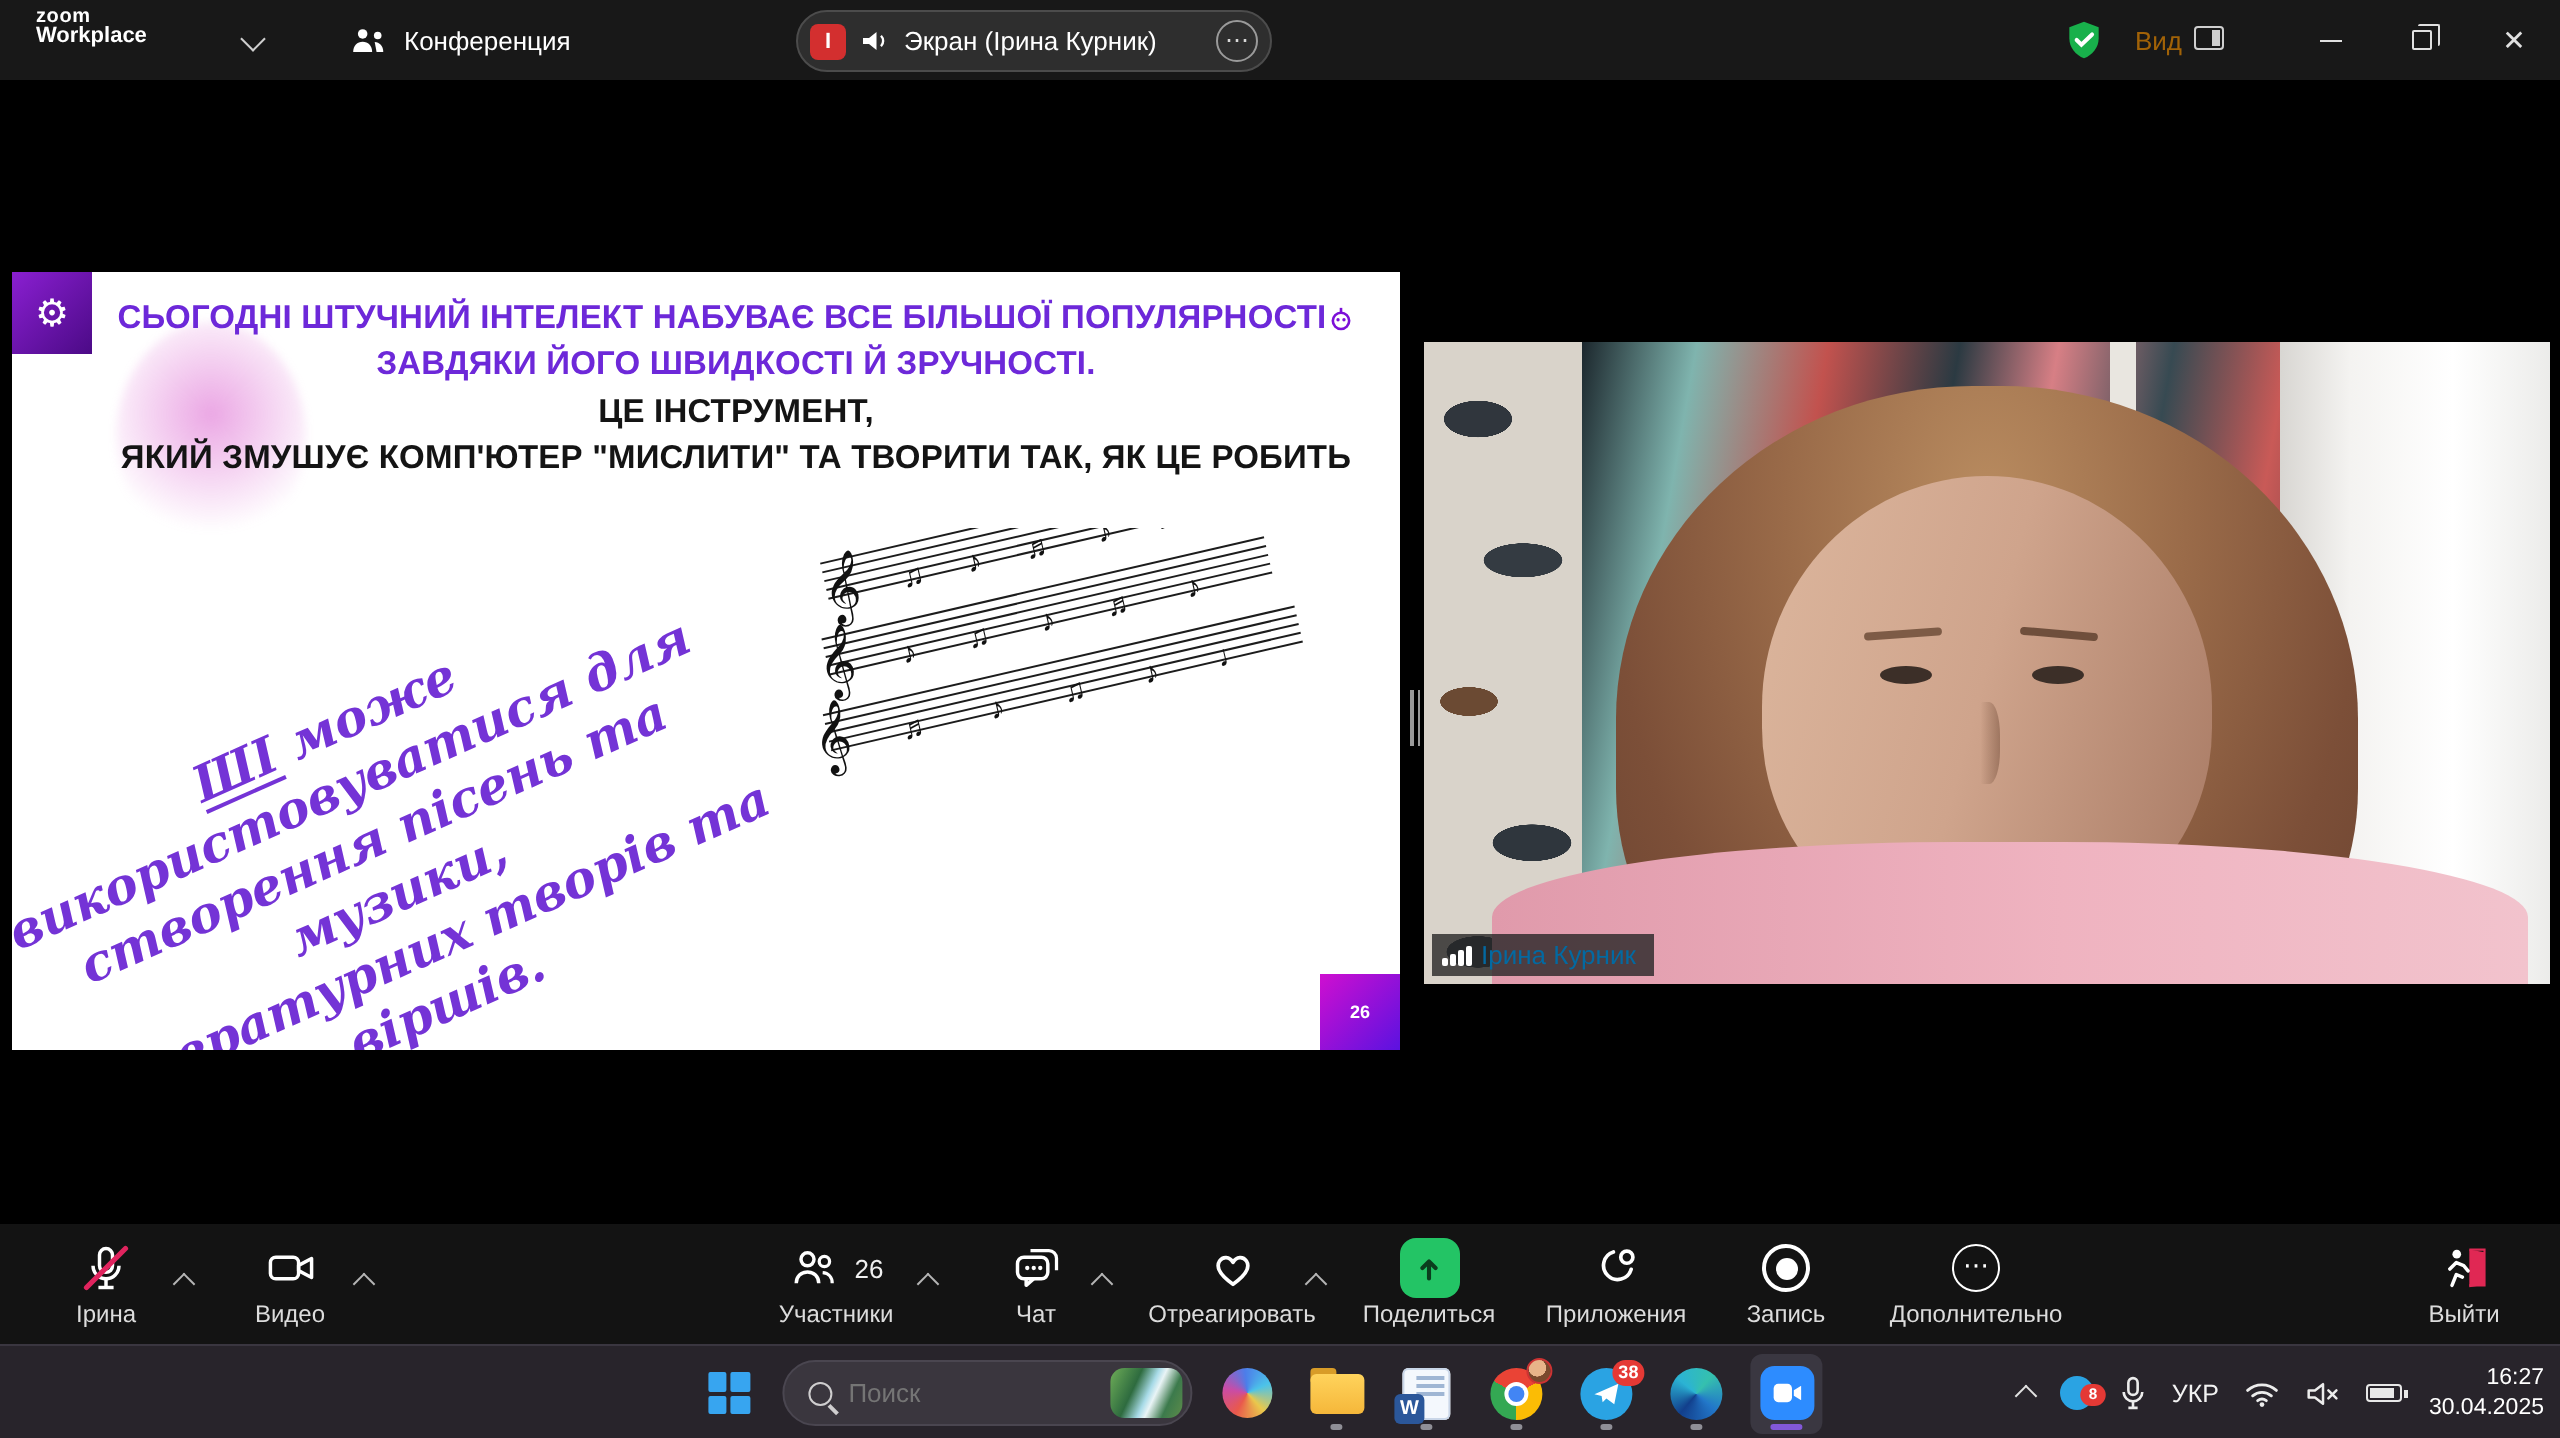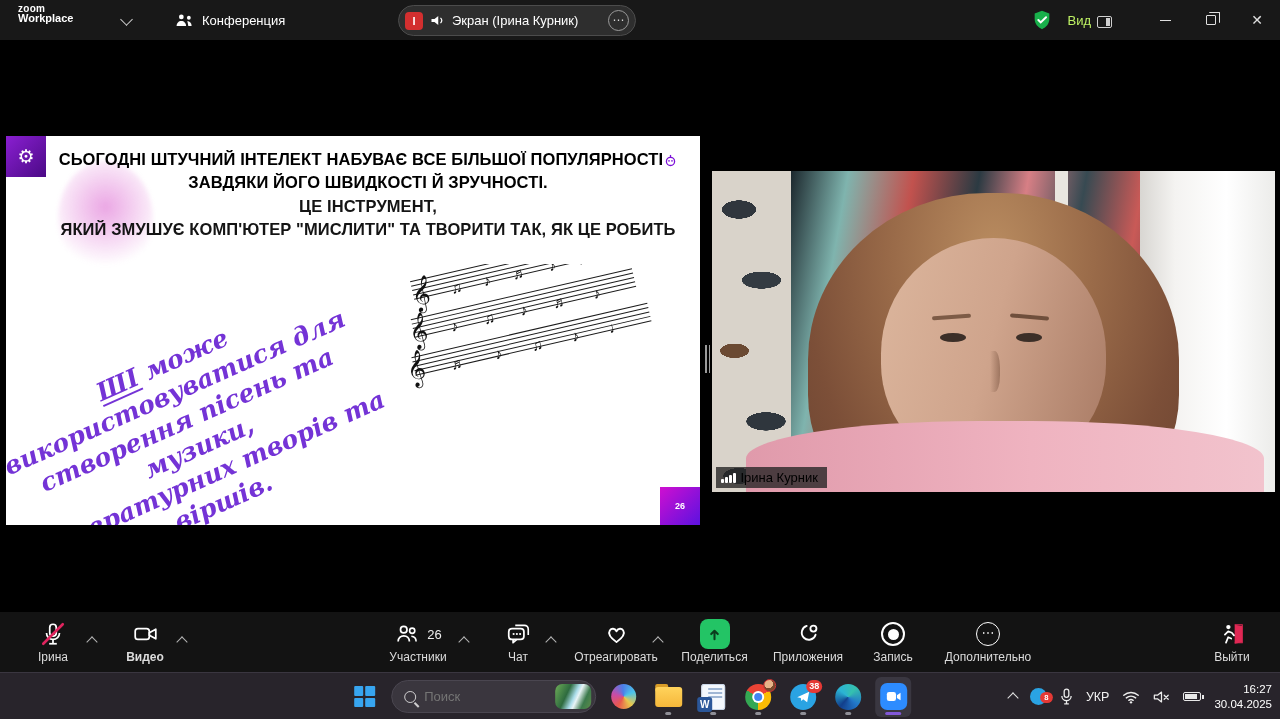--- a/index.html
+++ b/index.html
@@ -18,40 +18,40 @@
      color:#fff; font-size:13px; padding:0 10px; }
   .share-pill { position:absolute; left:398px; top:5px; width:238px; height:31px; border-radius:16px;
      background:#2e2e2e; border:1px solid #4c4c4c; display:flex; align-items:center; gap:7px; padding:0 6px; }
   .share-avatar { width:18px; height:18px; border-radius:4px; background:#d32f2f; color:#fff;
      font-size:11px; font-weight:700; display:flex; align-items:center; justify-content:center; }
   .share-label { color:#fff; font-size:13px; white-space:nowrap; flex:1; }
   .pill-more { width:21px; height:21px; border:1.4px solid #9a9a9a; border-radius:50%; color:#d8d8d8;
      font-size:12px; line-height:18px; text-align:center; }
   .tb-right { position:absolute; right:0; top:0; height:40px; display:flex; align-items:center; }
   .shield { margin-right:14px; }
-  .view-btn { display:flex; align-items:flex-end; gap:6px; color:#bef264; font-size:13px; margin-right:30px; }
+  .view-btn { display:flex; align-items:flex-start; gap:6px; color:#a16207; font-size:13px; margin-right:30px; }
   .view-glyph { width:15px; height:12px; border:1.4px solid #cfcfcf; border-radius:2px; position:relative; }
   .view-glyph::after { content:""; position:absolute; right:1px; top:1px; bottom:1px; width:4px; background:#cfcfcf; }
   .winbtn { width:46px; height:40px; display:flex; align-items:center; justify-content:center; color:#e0e0e0; }
   .min-glyph { width:11px; height:0; border-top:1.4px solid #e0e0e0; }
   .max-glyph { width:10px; height:10px; border:1.3px solid #e0e0e0; border-radius:1px; position:relative; }
   .max-glyph::before { content:""; position:absolute; left:2px; top:-4px; width:10px; height:10px;
      border:1.3px solid #e0e0e0; border-left:none; border-bottom:none; border-radius:1px; }
   .close-glyph { font-size:14px; }
 
   
   .slide { position:absolute; left:6px; top:136px; width:694px; height:389px; background:#fff; overflow:hidden; }
   .slide-logo { position:absolute; left:0; top:0; width:40px; height:41px;
      background:linear-gradient(135deg,#8a1fd1,#4b0a86); display:flex; align-items:center; justify-content:center;
      color:#fff; font-size:19px; }
   .pink-blob { position:absolute; left:52px; top:25px; width:95px; height:115px; border-radius:50%;
      background:radial-gradient(circle at 50% 40%, rgba(224,120,214,.65), rgba(224,120,214,0) 70%); filter:blur(2px); }
   .slide-text { position:absolute; left:40px; right:10px; top:12px; text-align:center; font-weight:700;
      line-height:1.42; letter-spacing:.1px; }
-  .t-purple { color:#000000; font-size:16.5px; }
+  .t-purple { color:#6d28d9; font-size:16.5px; }
   .t-black  { color:#141414; font-size:16.5px; }
   .robot-ic { display:inline-block; vertical-align:-2px; margin-left:1px; }
   .handwriting { position:absolute; left:-28px; top:208px; width:430px; transform:rotate(-24deg);
      color:#7433d6; font-family:"DejaVu Serif", serif; font-style:italic; font-weight:700;
      font-size:25px; line-height:1.2; text-align:center; }
   .hw-underline { text-decoration:underline; text-decoration-thickness:2px; text-underline-offset:4px; }
   .music { position:absolute; left:398px; top:128px; }
   .page-square { position:absolute; left:654px; top:351px; width:40px; height:38px;
      background:linear-gradient(135deg,#cf0fd0,#5b12e0); display:flex; align-items:center; justify-content:center;
      color:#fff; font-size:9px; font-weight:700; }
@@ -81,21 +81,21 @@
      background:linear-gradient(105deg,#dcb69d 0%,#cfa48c 48%,#a87a64 100%); }
   .v-brow-l { position:absolute; left:39%; top:45%; width:7%; height:4px; border-radius:3px; background:#7d5b46; transform:rotate(-4deg); }
   .v-brow-r { position:absolute; left:53%; top:45%; width:7%; height:4px; border-radius:3px; background:#6f4f3c; transform:rotate(5deg); }
   .v-eye-l { position:absolute; left:40.5%; top:50.5%; width:4.6%; height:9px; border-radius:50%; background:#3c2f28; }
   .v-eye-r { position:absolute; left:54%; top:50.5%; width:4.6%; height:9px; border-radius:50%; background:#3c2f28; }
   .v-nose { position:absolute; left:48.7%; top:56%; width:2.4%; height:13%; border-radius:40%;
      background:linear-gradient(90deg,rgba(0,0,0,0) 30%, rgba(122,84,64,.55)); }
   .v-lips { position:absolute; left:45.5%; top:80%; width:9%; height:10px; border-radius:45%; background:#8d5a4e; }
   .v-shoulders { position:absolute; left:6%; bottom:-4%; width:92%; height:26%; border-radius:45% 45% 0 0;
      background:linear-gradient(90deg,#e09aab 0%,#efb3c0 55%,#f2c3cd 100%); }
-  .v-nametag { position:absolute; left:4px; bottom:4px; background:rgba(35,35,35,.78); color:#000000;
+  .v-nametag { position:absolute; left:4px; bottom:4px; background:rgba(35,35,35,.78); color:#0369a1;
      font-size:13px; padding:3px 9px 3px 5px; display:flex; align-items:center; gap:5px; }
   .sigbars { display:flex; align-items:flex-end; gap:1.5px; }
   .sigbars i { width:2.5px; background:#fff; border-radius:1px; }
   .sigbars i:nth-child(1){height:4px}.sigbars i:nth-child(2){height:6px}
   .sigbars i:nth-child(3){height:8px}.sigbars i:nth-child(4){height:10px}
 
   
   .mtoolbar { position:absolute; left:0; top:612px; width:1280px; height:60px; background:#131313; }
   .mt-item { position:absolute; top:7px; text-align:center; color:#e3e3e3; }
   .mt-item .ic { height:30px; display:flex; align-items:center; justify-content:center; gap:5px; }
@@ -328,21 +328,21 @@
         <path d="M6 11a6 6 0 0 0 12 0" fill="none" stroke="#fff" stroke-width="1.6"></path>
         <line x1="12" y1="17" x2="12" y2="21" stroke="#fff" stroke-width="1.6"></line>
         <line x1="8.5" y1="21" x2="15.5" y2="21" stroke="#fff" stroke-width="1.6"></line>
         <line x1="3" y1="21" x2="21" y2="3" stroke="#e0245e" stroke-width="2.4" stroke-linecap="round"></line>
       </svg>
         </div>
       <div class="lbl">Ірина</div>
     </div>
     <span class="chev" style="left:88px;"></span>
 
-    <div class="mt-item" style="left:112px;width:66px;font-weight:bold;">
+    <div class="mt-item" style="left:112px;width:66px;">
       <div class="ic">
           <svg width="27" height="26" viewBox="0 0 24 24">
         <rect x="2.5" y="7" width="13" height="10" rx="2.5" fill="none" stroke="#fff" stroke-width="1.6"></rect>
         <path d="M15.5 10.8L21.5 7.6v8.8l-6-3.2z" fill="none" stroke="#fff" stroke-width="1.6" stroke-linejoin="round"></path>
       </svg>
         </div>
       <div class="lbl">Видео</div>
     </div>
     <span class="chev" style="left:178px;"></span>
 

